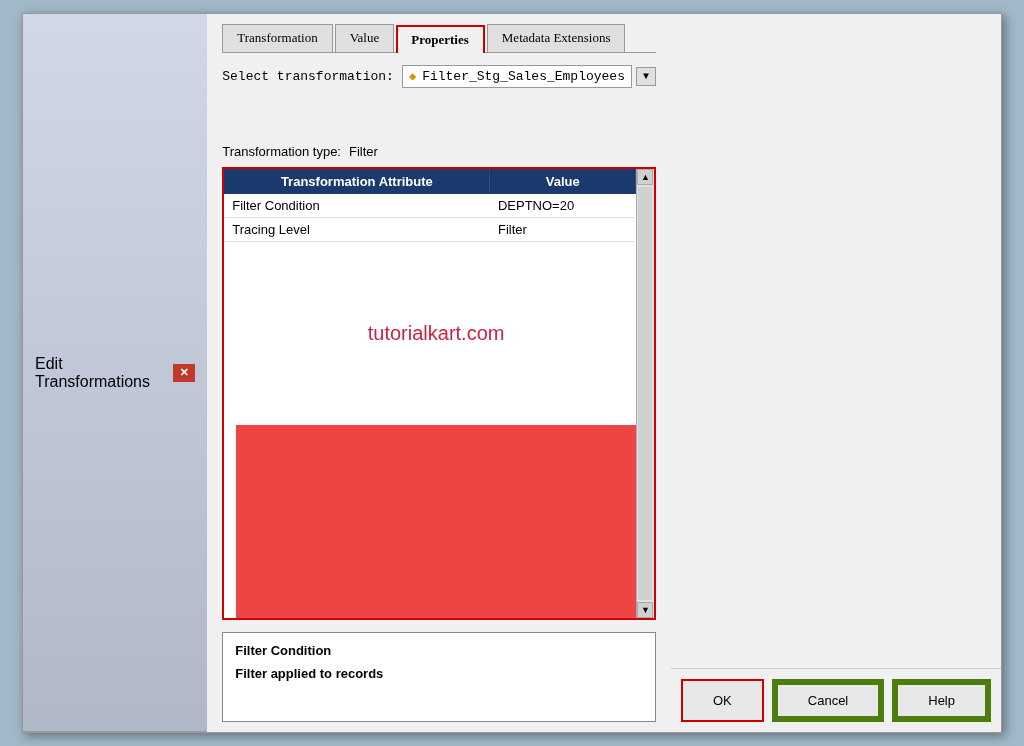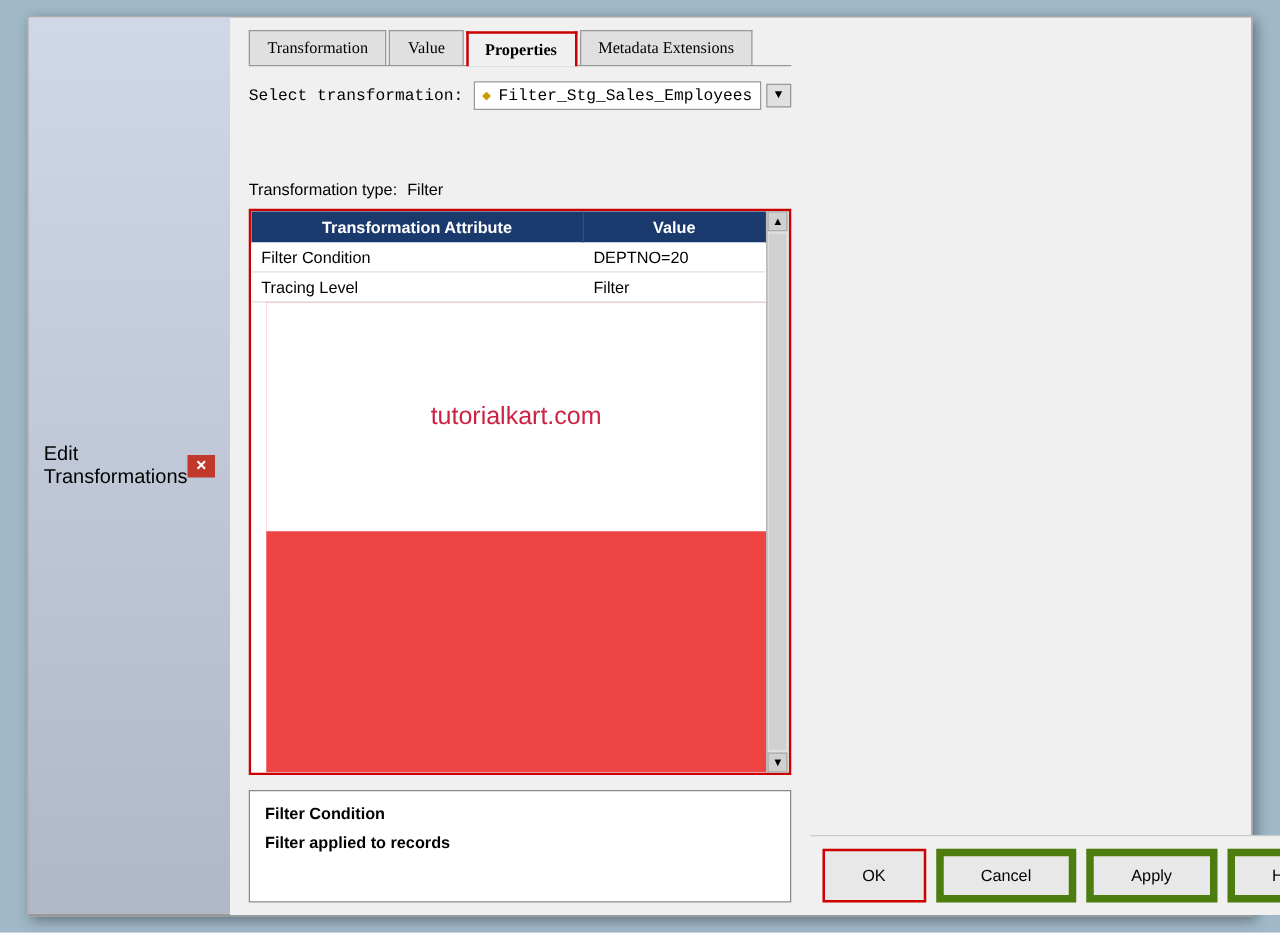--- a/index.html
+++ b/index.html
@@ -355,16 +355,15 @@
     <div class="info-panel">
       <div class="info-panel-title">Filter Condition</div>
       <div class="info-panel-desc">Filter applied to records</div>
     </div>
 
   </div>
 
   <div class="button-row">
     <button class="btn ok-btn">OK</button>
     <button class="btn">Cancel</button>
-    <button class="btn">Apply</button>
     <button class="btn">Help</button>
   </div>
 </div>
 
 </body></html>

